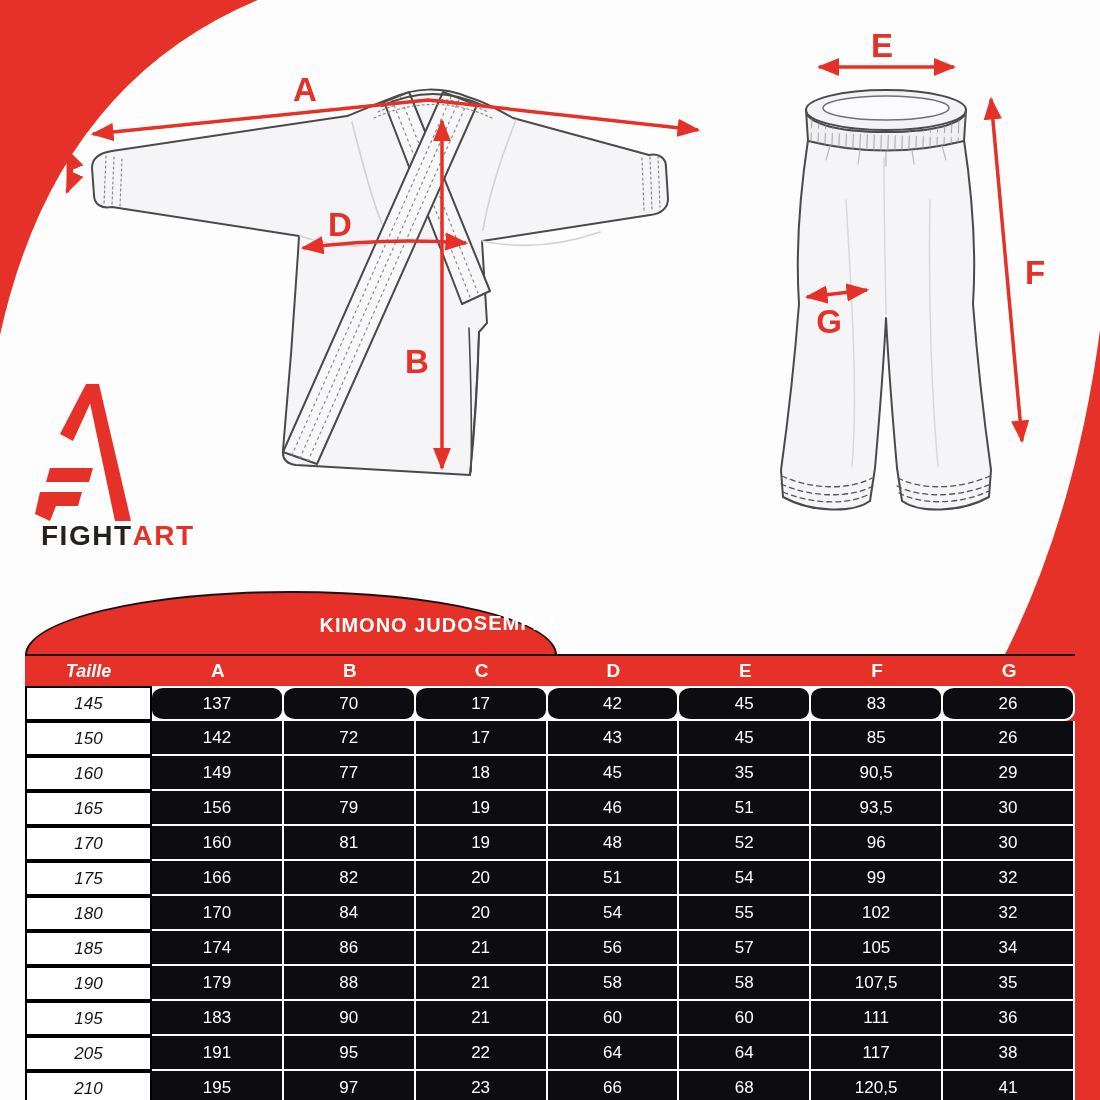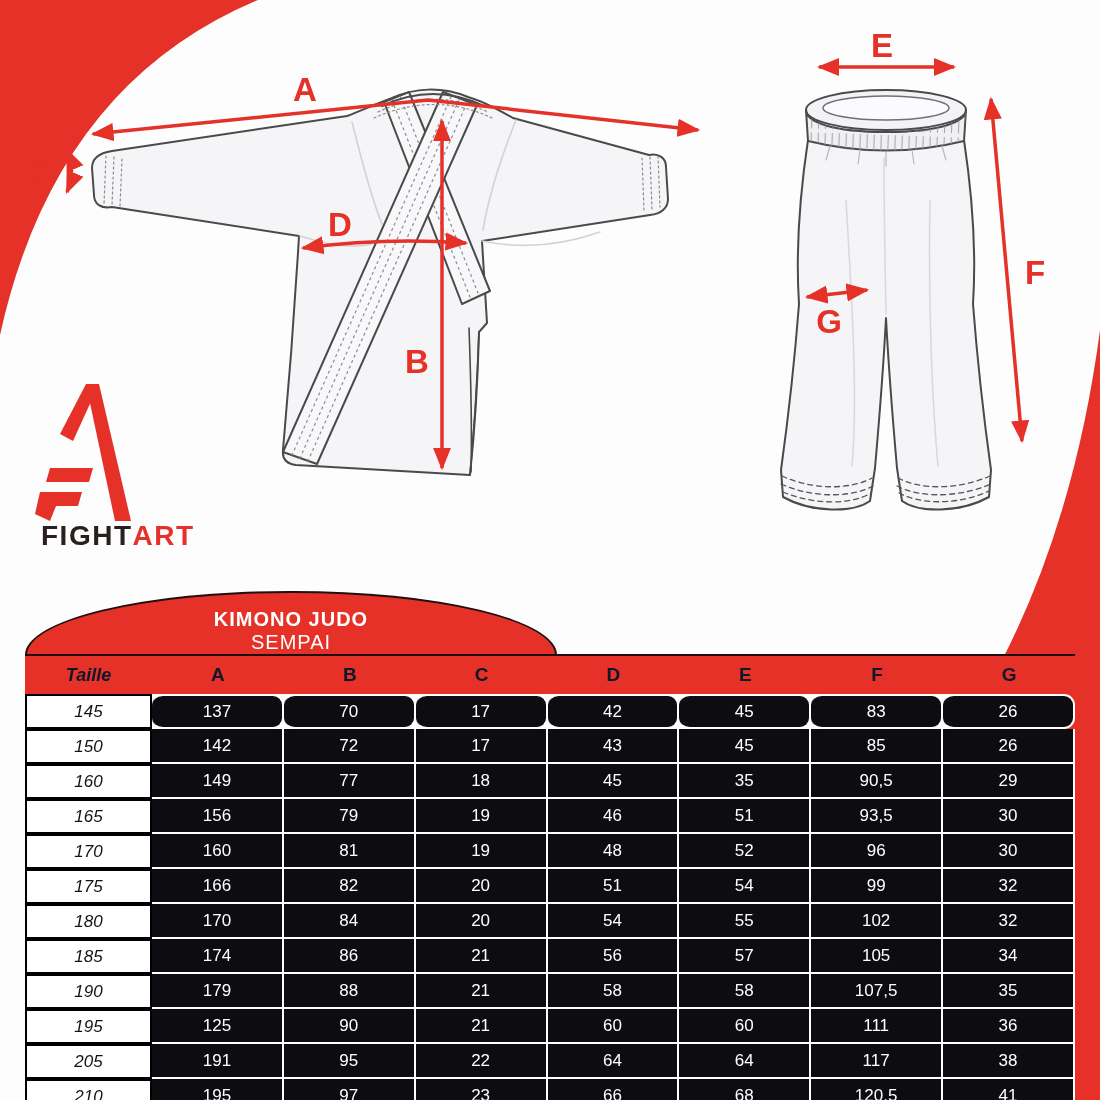--- a/index.html
+++ b/index.html
@@ -30,36 +30,36 @@
     color:#26211f;white-space:nowrap;
   }
   .logo-word .art{color:var(--red);font-weight:600;}
 
   
   .dome{
     position:absolute;left:25px;top:591px;width:528px;height:64px;
     background:var(--red);
     border:2px solid #20100f;border-bottom:none;
     border-radius:264px 264px 0 0 / 64px 64px 0 0;
-    display:flex;flex-direction:column;justify-content:flex-end;
+    display:flex;flex-direction:row;align-items:center;justify-content:flex-end;
     color:#fff;text-align:center;
   }
   .dome .l1{font-size:20px;font-weight:bold;letter-spacing:1px;line-height:1.15;}
-  .dome .l2{font-size:20px;font-weight:normal;letter-spacing:1px;line-height:1.15;padding-bottom:3px;}
+  .dome .l2{font-size:20px;font-weight:bold;letter-spacing:1px;line-height:1.15;padding-bottom:3px;}
 
   
   table.sizes{
     position:absolute;left:25px;top:654px;width:1050px;
     border-collapse:separate;border-spacing:0;table-layout:fixed;
   }
   table.sizes col.c-size{width:127px;}
   table.sizes thead tr{height:32px;}
   table.sizes thead th{
-    background:var(--red);color:#0f172a;font-size:19px;font-weight:bold;
-    border-top:2px solid #1c0f0e;padding:8px;text-align:center;
+    background:var(--red);color:#ffffff;font-size:19px;font-weight:bold;
+    border-top:2px solid #1c0f0e;padding:0;text-align:center;
   }
   table.sizes thead th.th-size{font-style:italic;font-size:18px;}
   table.sizes tbody tr{height:35px;}
   table.sizes tbody td{padding:0;text-align:center;font-size:17px;line-height:1;}
   td.cell-val{
     background:var(--row-black);color:#fff;
     border-right:2px solid #fff;border-bottom:2px solid #fff;
   }
   table.sizes tbody tr:first-child td.cell-val{border-top:2px solid #fff;border-radius:11px;}
   td.cell-size{
@@ -272,21 +272,21 @@
           <td class="cell-val">179</td>
           <td class="cell-val">88</td>
           <td class="cell-val">21</td>
           <td class="cell-val">58</td>
           <td class="cell-val">58</td>
           <td class="cell-val">107,5</td>
           <td class="cell-val">35</td>
         </tr>
         <tr>
           <td class="cell-size">195</td>
-          <td class="cell-val">125</td>
+          <td class="cell-val">183</td>
           <td class="cell-val">90</td>
           <td class="cell-val">21</td>
           <td class="cell-val">60</td>
           <td class="cell-val">60</td>
           <td class="cell-val">111</td>
           <td class="cell-val">36</td>
         </tr>
         <tr>
           <td class="cell-size">205</td>
           <td class="cell-val">191</td>

